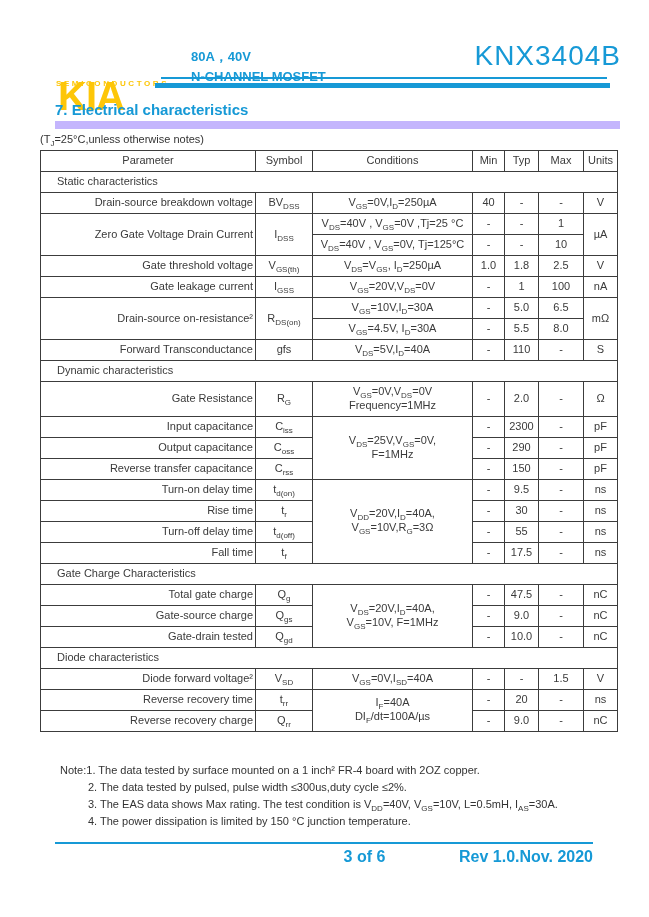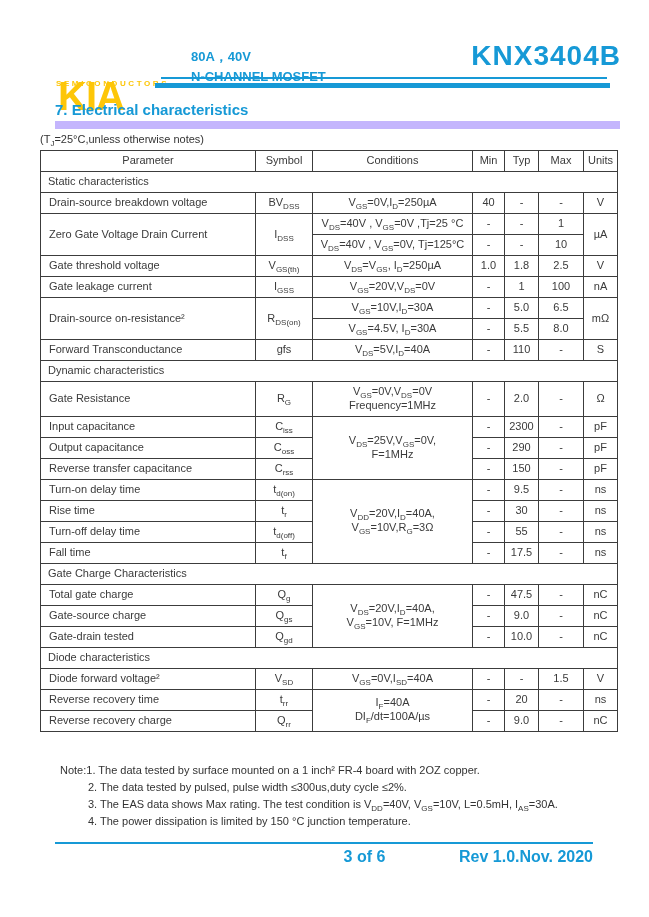--- a/index.html
+++ b/index.html
@@ -21,21 +21,21 @@
     position:absolute; left:56px; top:79px;
     font-size:8px; font-weight:bold; letter-spacing:2.6px;
     color:#fdc608;
   }
   .mid-head {
     position:absolute; left:160px; top:47px;
     font-size:13px; font-weight:bold; color:#1699d6; line-height:1.5;margin-left:31px;
   }
   .part-number {
     position:absolute; right:28px; top:40px;
-    font-size:28px; font-weight:700; color:#1699d6; letter-spacing:1px;
+    font-size:28px; font-weight:400; color:#1699d6; letter-spacing:1px;
   }
   .rule-thin  { position:absolute; left:161px; top:77px; width:446px; height:2px; background:#1699d6; }
   .rule-thick { position:absolute; left:155px; top:83px; width:455px; height:5px; background:#1699d6; }
 
   .section-heading {
     position:absolute; left:55px; top:101px; width:565px;
     font-size:15px; font-weight:bold; color:#1699d6;
     border-bottom:8px solid #c4b5fd; padding-bottom:3px;
   }
   .test-note {
@@ -48,22 +48,22 @@
     position:absolute; left:40px; top:150px; width:577px;
     border-collapse:collapse; font-size:11px; color:#3a3a3a;
     table-layout:fixed;
   }
   table.elec th, table.elec td {
     border:1px solid #3c3c3c;
     text-align:center; vertical-align:middle;
     padding:3px 2px; height:21px; font-weight:normal;
     line-height:1.25;
   }
-  table.elec td.param { text-align:left; padding-left:8px; }
-  table.elec td.section { text-align:left; padding-left:7px; }
+  table.elec td.param { text-align:right; padding-left:8px; }
+  table.elec td.section { text-align:left; padding-left:16px; }
   sub { font-size:8px; line-height:0; }
 
   
   .notes {
     position:absolute; left:60px; top:762px; width:560px;
     font-size:11px; color:#333; line-height:1.55;
   }
   .notes .indent { padding-left:28px; }
 
   

